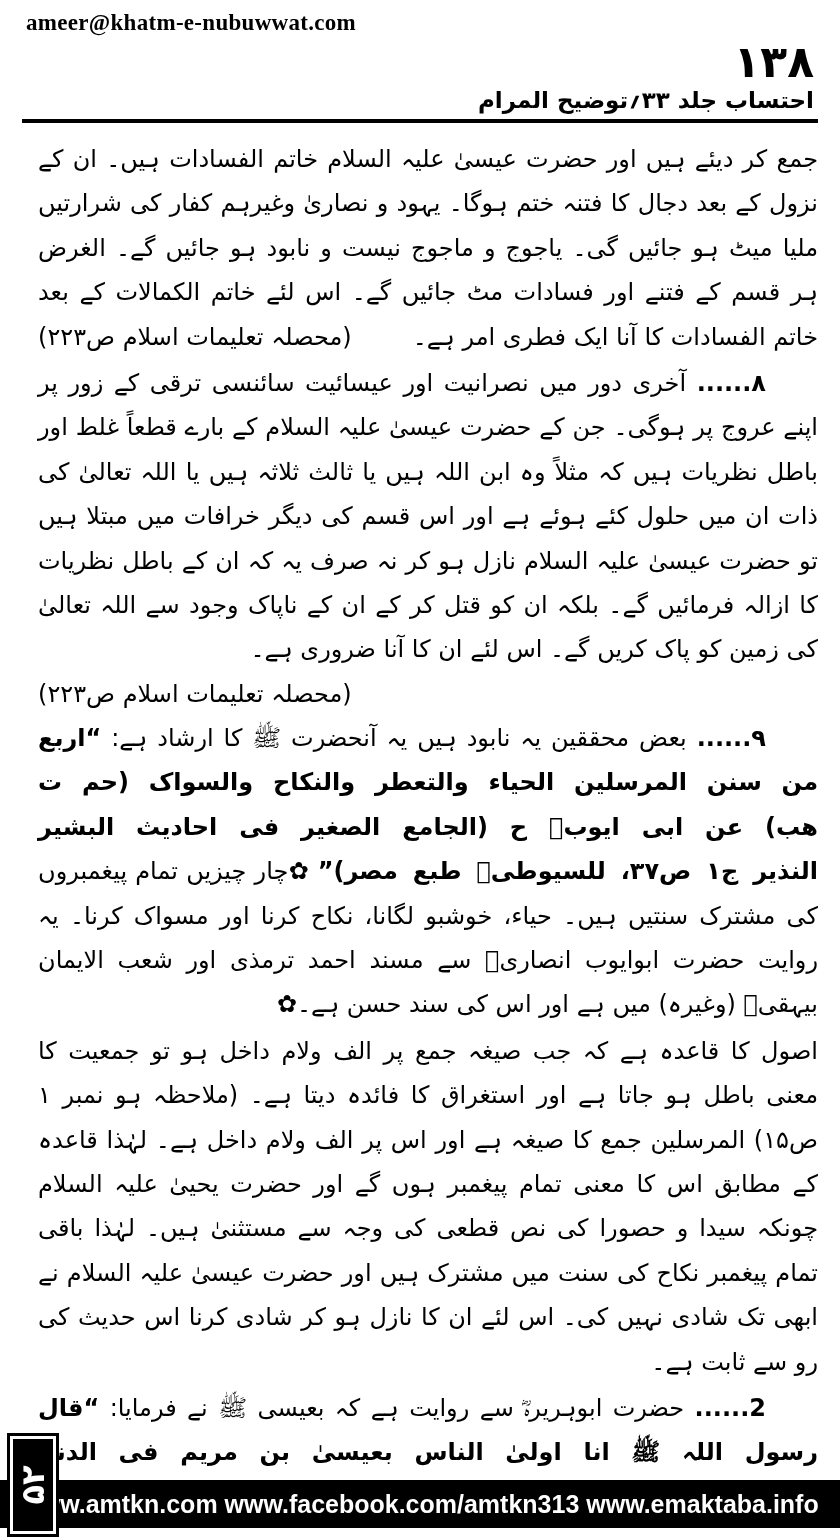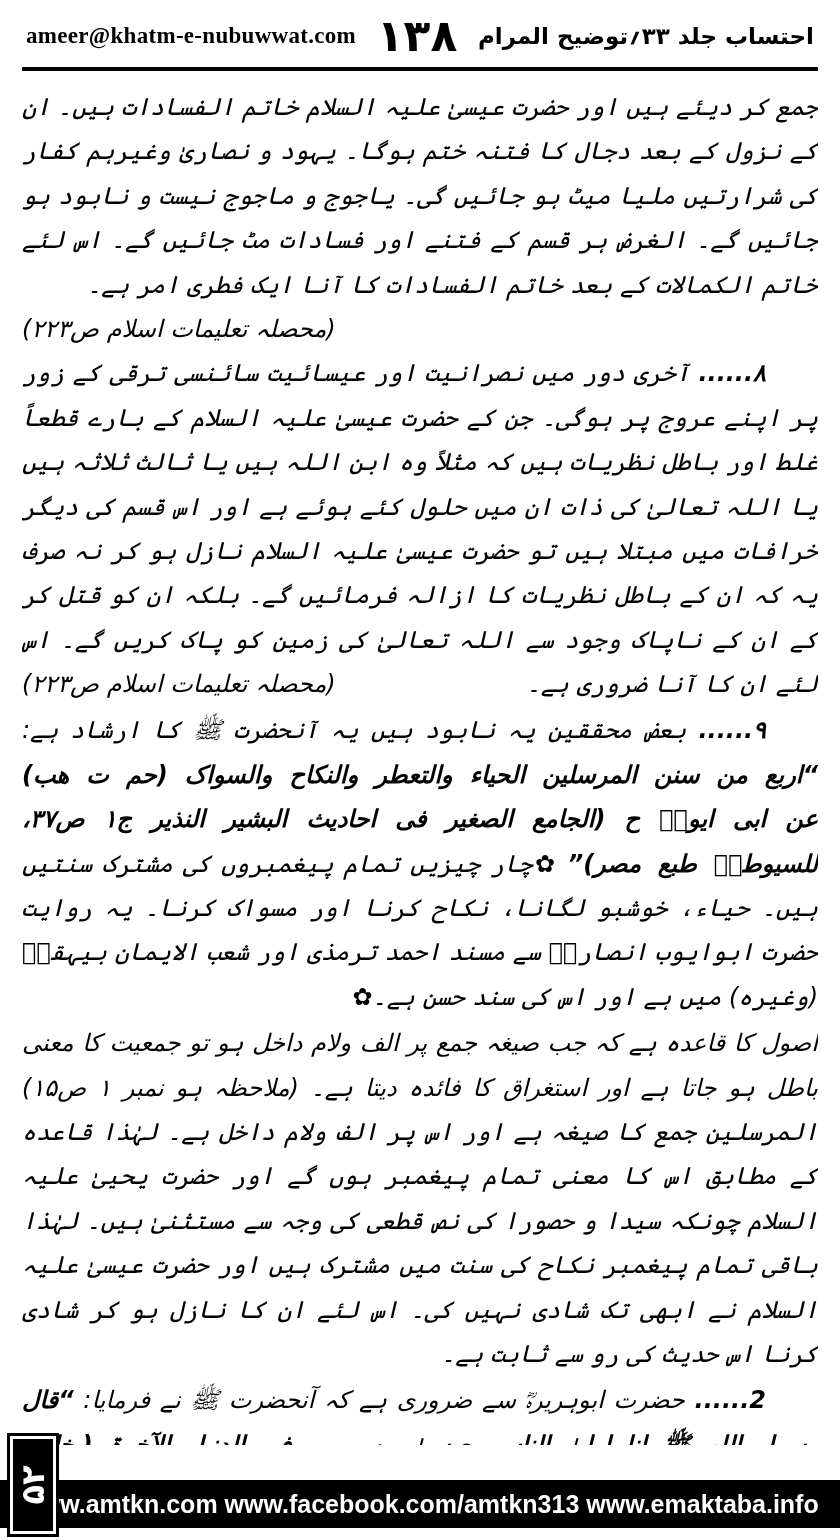--- a/index.html
+++ b/index.html
@@ -6,43 +6,44 @@
   body {
     width: 840px; height: 1540px;
     background: #ffffff; color: #000;
     position: relative; overflow: hidden;
     font-family: "DejaVu Sans", sans-serif;
   }
   .page { padding: 6px 22px 0 22px; }
 
   
   .hdr {
-    display: flex; justify-content: space-between; align-items: center;
+    display: flex; justify-content: space-between; 
     padding: 4px 4px 2px 4px;
+    flex-direction: column;
   }
   .hdr-email {
     font-family: "Liberation Serif", serif;
     font-weight: bold; font-size: 23px; letter-spacing: 0.3px;
     direction: ltr;
   }
   .hdr-pagenum { font-size: 44px; font-weight: bold; direction: rtl; }
   .hdr-title { font-size: 23px; font-weight: bold; direction: rtl; }
 
   .rule { height: 4px; background: #000; margin: 4px 0 14px 0; }
 
   
   .content {
     direction: rtl;
     text-align: justify;
     font-size: 24px;
     line-height: 1.85;
     max-height: 1360px;
     overflow: hidden;
   }
-  .para { margin: 0 0 2px 0; clear: both; font-style: italic; }
+  .para { margin: 0 0 2px 16px; clear: both; }
   .indent { text-indent: 52px; }
   .num { letter-spacing: 1px; font-weight: bold; }
   .cite { float: left; }
   .arabic { font-weight: bold; word-spacing: 6px; }
 
   
   .footer-bar {
     position: absolute; left: 0; right: 0; bottom: 12px; height: 48px;
     background: #000;
     display: flex; align-items: center; justify-content: center;
@@ -101,21 +102,21 @@
       <span class="arabic">“اربع من سنن المرسلین الحیاء والتعطر والنکاح والسواک (حم ت ھب) عن ابی ایوبؓ ح (الجامع الصغیر فی احادیث البشیر النذیر ج۱ ص۳۷، للسیوطیؒ طبع مصر)”</span>
       <span>✿چار چیزیں تمام پیغمبروں کی مشترک سنتیں ہیں۔ حیاء، خوشبو لگانا، نکاح کرنا اور مسواک کرنا۔ یہ روایت حضرت ابوایوب انصاریؓ سے مسند احمد ترمذی اور شعب الایمان بیہقیؒ (وغیرہ) میں ہے اور اس کی سند حسن ہے۔✿</span>
     </p>
 
     <p class="para">
       <span>اصول کا قاعدہ ہے کہ جب صیغہ جمع پر الف ولام داخل ہو تو جمعیت کا معنی باطل ہو جاتا ہے اور استغراق کا فائدہ دیتا ہے۔ (ملاحظہ ہو نمبر ۱ ص۱۵) المرسلین جمع کا صیغہ ہے اور اس پر الف ولام داخل ہے۔ لہٰذا قاعدہ کے مطابق اس کا معنی تمام پیغمبر ہوں گے اور حضرت یحییٰ علیہ السلام چونکہ سیدا و حصورا کی نص قطعی کی وجہ سے مستثنیٰ ہیں۔ لہٰذا باقی تمام پیغمبر نکاح کی سنت میں مشترک ہیں اور حضرت عیسیٰ علیہ السلام نے ابھی تک شادی نہیں کی۔ اس لئے ان کا نازل ہو کر شادی کرنا اس حدیث کی رو سے ثابت ہے۔</span>
     </p>
 
     <p class="para indent">
       <span class="num">2......</span>
-      <span>حضرت ابوہریرہؓ سے ضروری ہے کہ آنحضرت ﷺ نے فرمایا:</span>
+      <span>حضرت ابوہریرہؓ سے روایت ہے کہ بعیسی ﷺ نے فرمایا:</span>
       <span class="arabic">“قال رسول اللہ ﷺ انا اولیٰ الناس بعیسیٰ بن مریم فی الدنیا والآخرۃ (بخاری ج۱ ص۴۹۰، باب قول اللہ واذکر فی الکتاب مریم)”</span>
       
     </p>
 
   </main>
 </div>
 
 <footer>
   <div class="footer-bar">
     <span class="footer-links">www.amtkn.com www.facebook.com/amtkn313 www.emaktaba.info</span>

